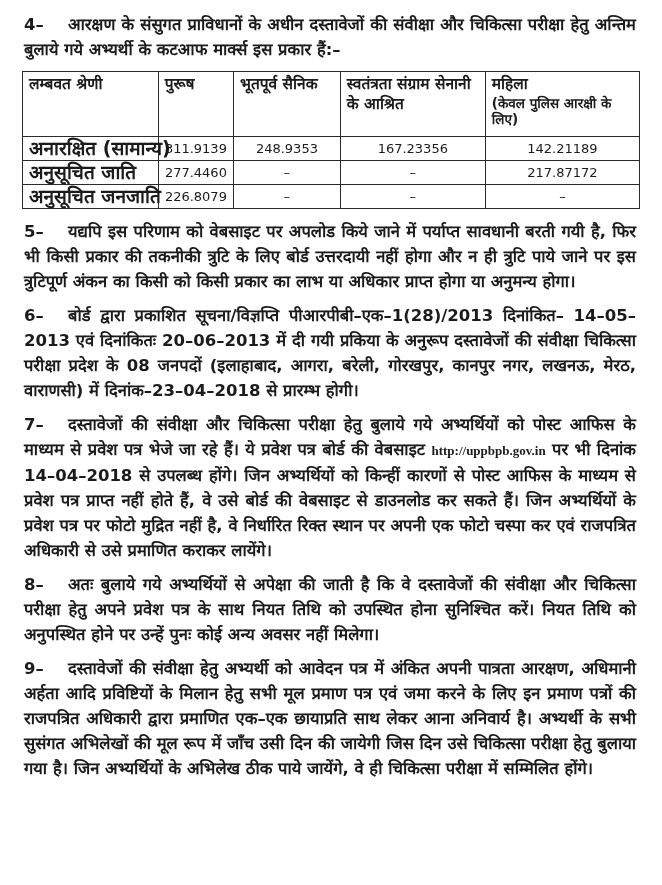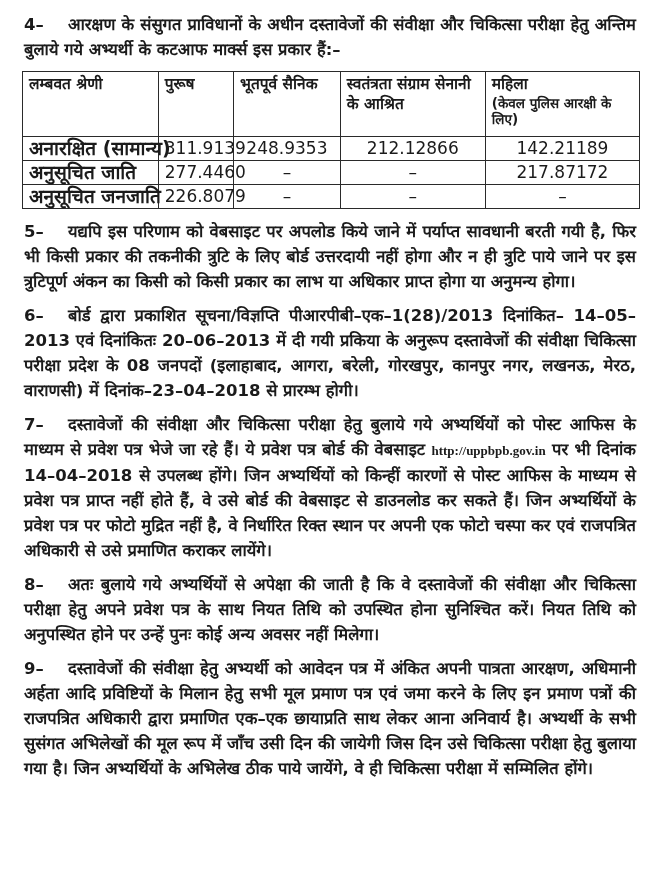--- a/index.html
+++ b/index.html
@@ -63,21 +63,21 @@
     line-height: 16px;
     margin-top: 1px;
   }
   table.cutoff td.cat {
     font-size: 19px;
     font-weight: 700;
     line-height: 19px;
     white-space: nowrap;
   }
   table.cutoff td.num {
-    font-size: 17px;
+    font-size: 13px;
     font-weight: 500;
     text-align: center;
     line-height: 19px;
     font-family: "DejaVu Sans", sans-serif;
   }
 </style>
 </head>
 <body>
 
 <div class="page">
@@ -104,21 +104,21 @@
           <div>महिला</div>
           <div class="note">(केवल पुलिस आरक्षी के लिए)</div>
         </th>
       </tr>
     </thead>
     <tbody>
       <tr>
         <td class="cat">अनारक्षित (सामान्य)</td>
         <td class="num">311.9139</td>
         <td class="num">248.9353</td>
-        <td class="num">212.12866</td>
+        <td class="num">167.23356</td>
         <td class="num">142.21189</td>
       </tr>
       <tr>
         <td class="cat">अनुसूचित जाति</td>
         <td class="num">277.4460</td>
         <td class="num">–</td>
         <td class="num">–</td>
         <td class="num">217.87172</td>
       </tr>
       <tr>

